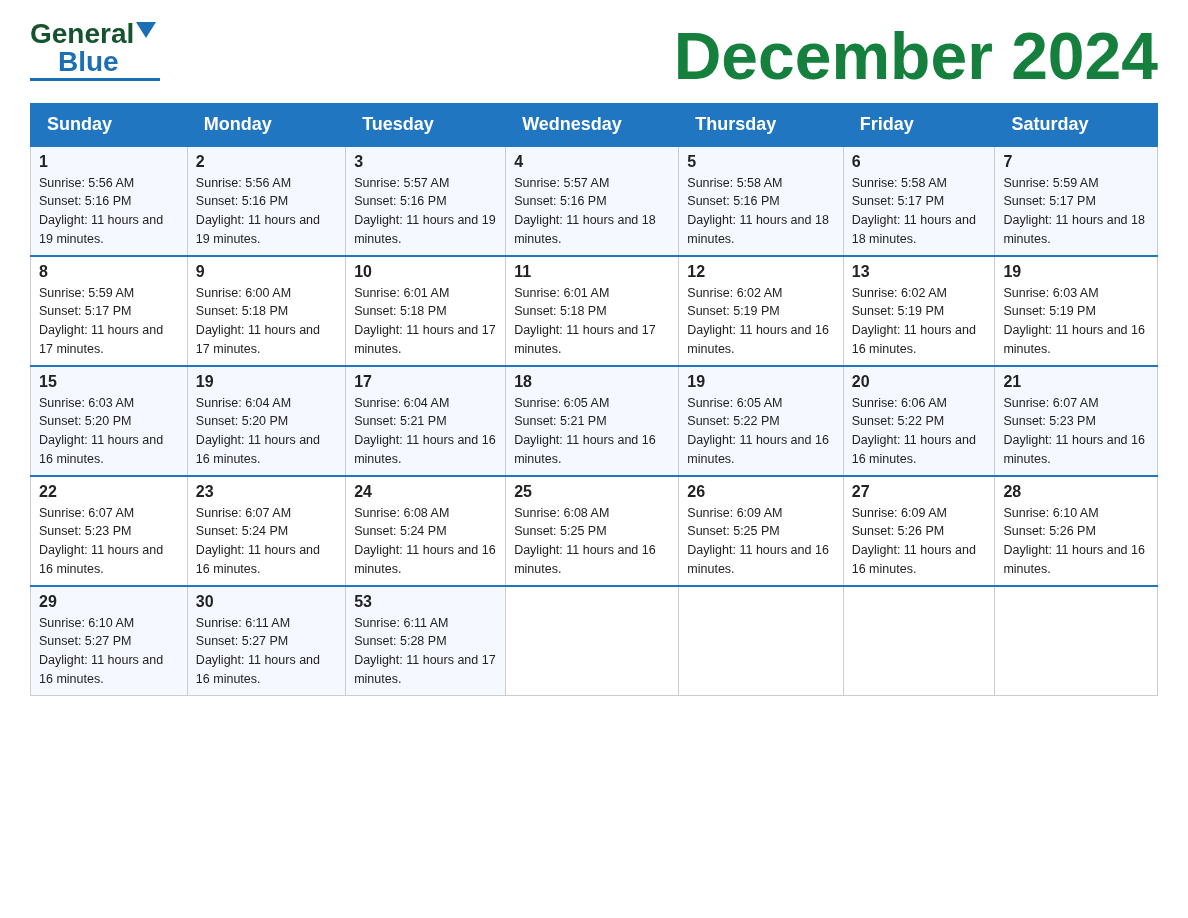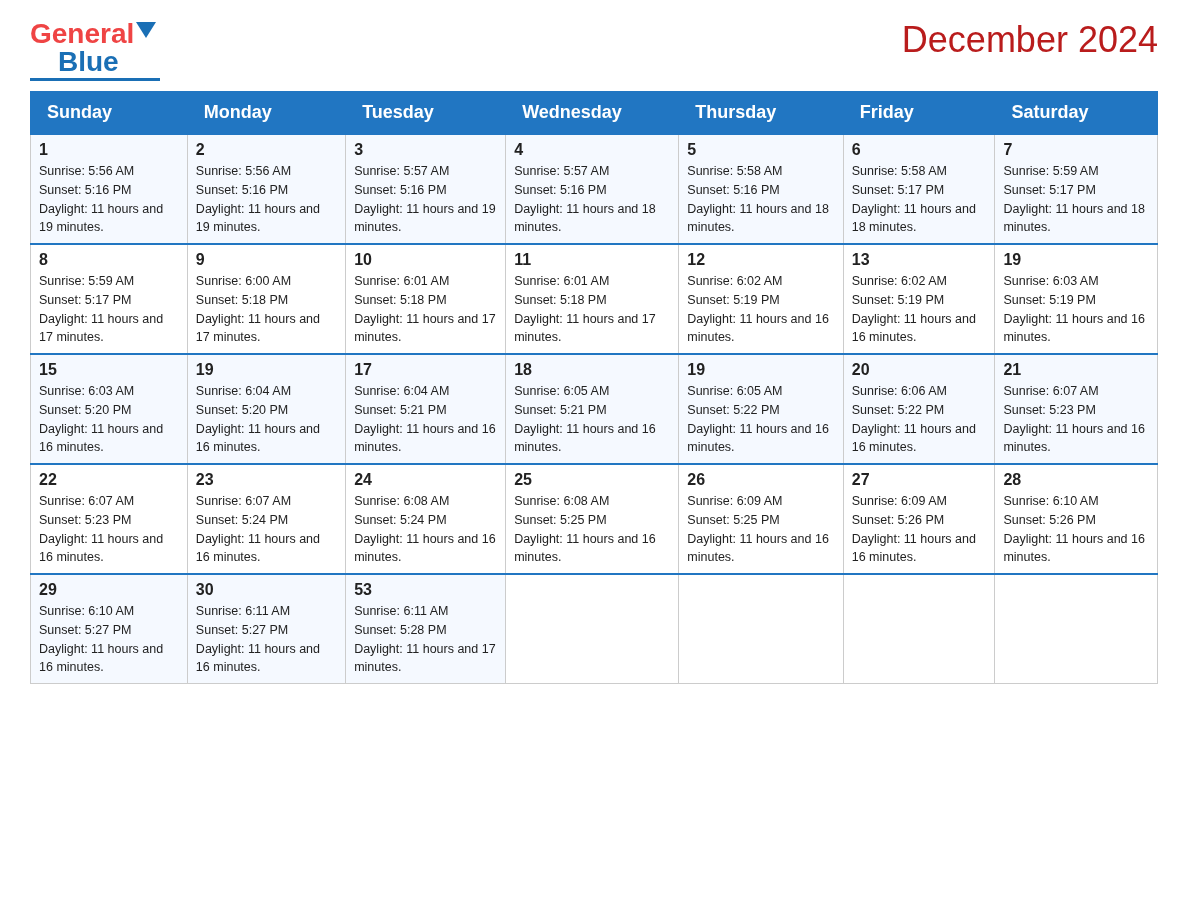--- a/index.html
+++ b/index.html
@@ -17,21 +17,21 @@
       margin-bottom: 10px;
     }
     .logo {
       display: flex;
       flex-direction: column;
       align-items: flex-start;
     }
     .logo-general {
       font-size: 28px;
       font-weight: bold;
-      color: #ef4444;
+      color: #14532d;
       line-height: 1;
     }
     .logo-blue {
       font-size: 28px;
       font-weight: bold;
       color: #1a6fb5;
       line-height: 1;
       margin-left: 28px;
     }
     .logo-triangle {
@@ -49,23 +49,23 @@
     .logo-line {
       width: 130px;
       height: 3px;
       background: #1a6fb5;
       margin-top: 2px;
     }
     .title-block {
       text-align: right;
     }
     .month-title {
-      font-size: 36px;
-      font-weight: normal;
-      color: #b91c1c;
+      font-size: 66px;
+      font-weight: bold;
+      color: #15803d;
       line-height: 1.1;
     }
     .subtitle {
       font-size: 22px;
       color: #333;
       margin-top: 4px;
     }
     table {
       width: 100%;
       border-collapse: collapse;

